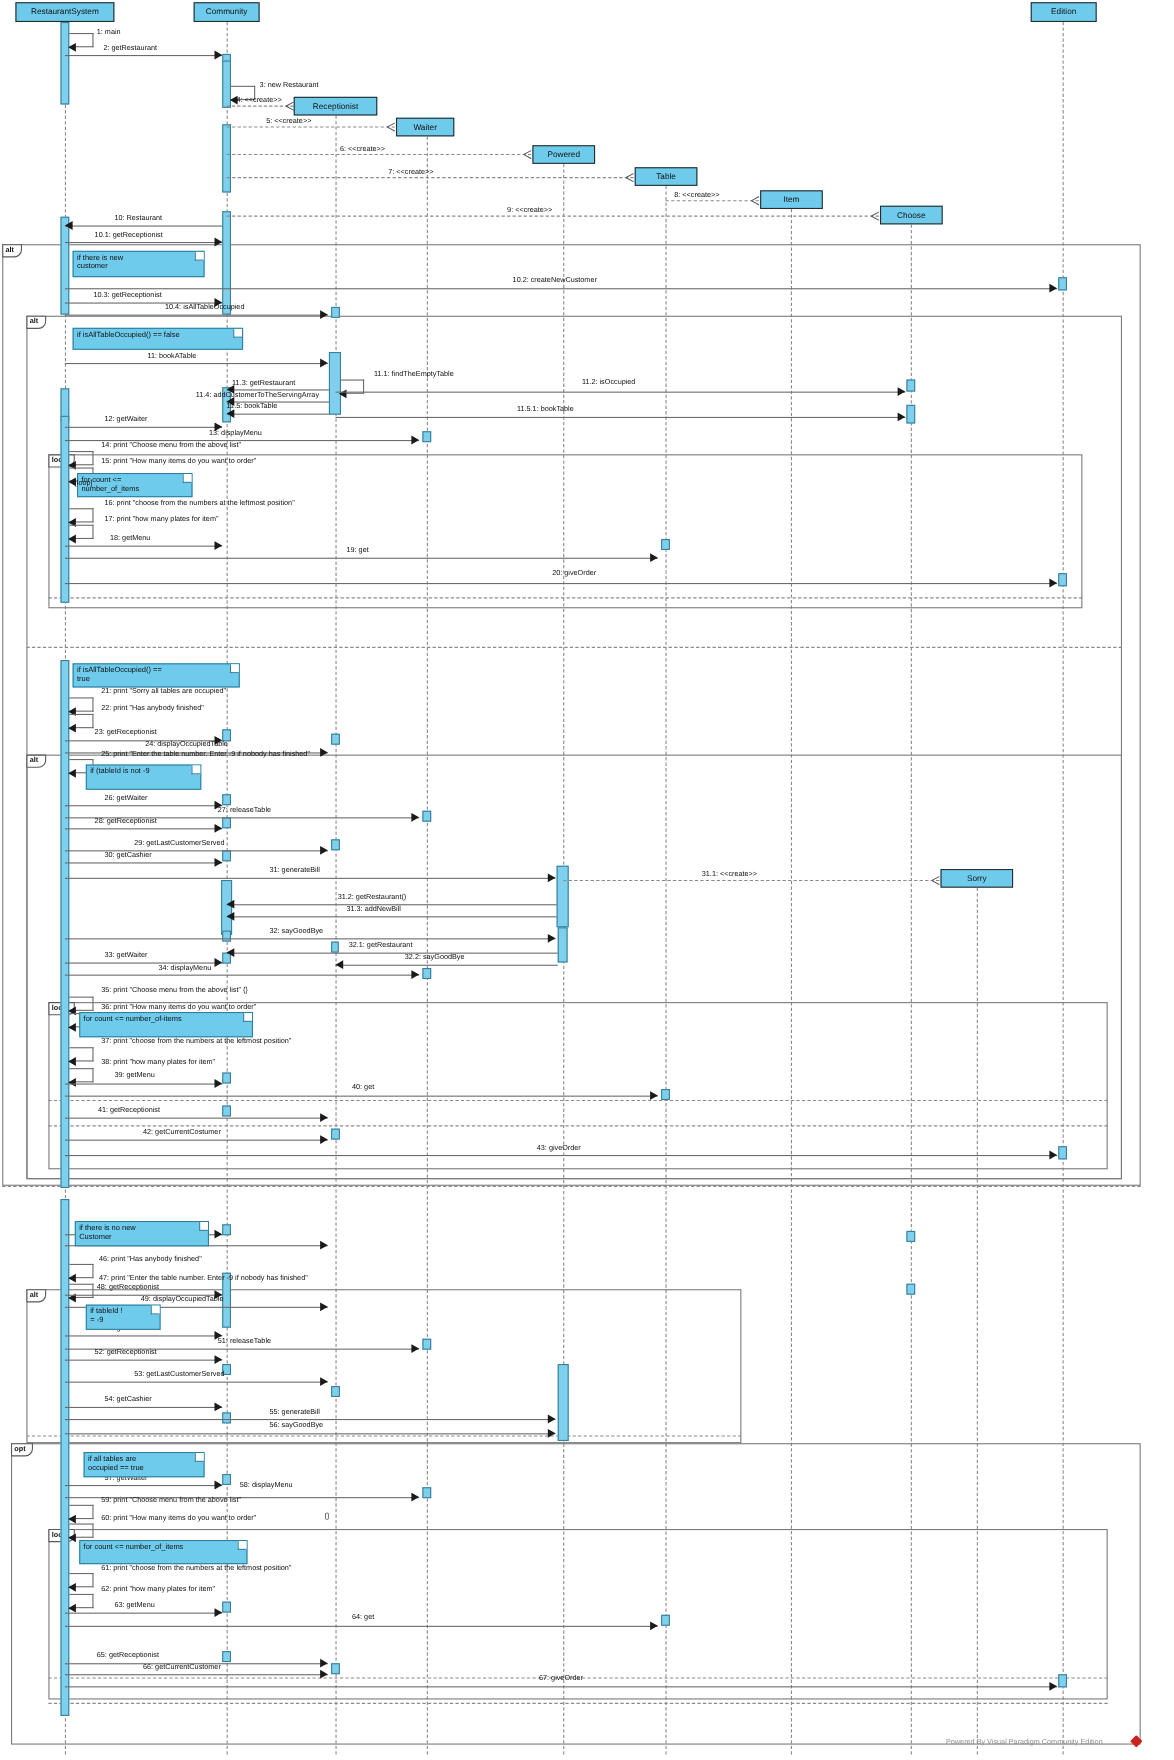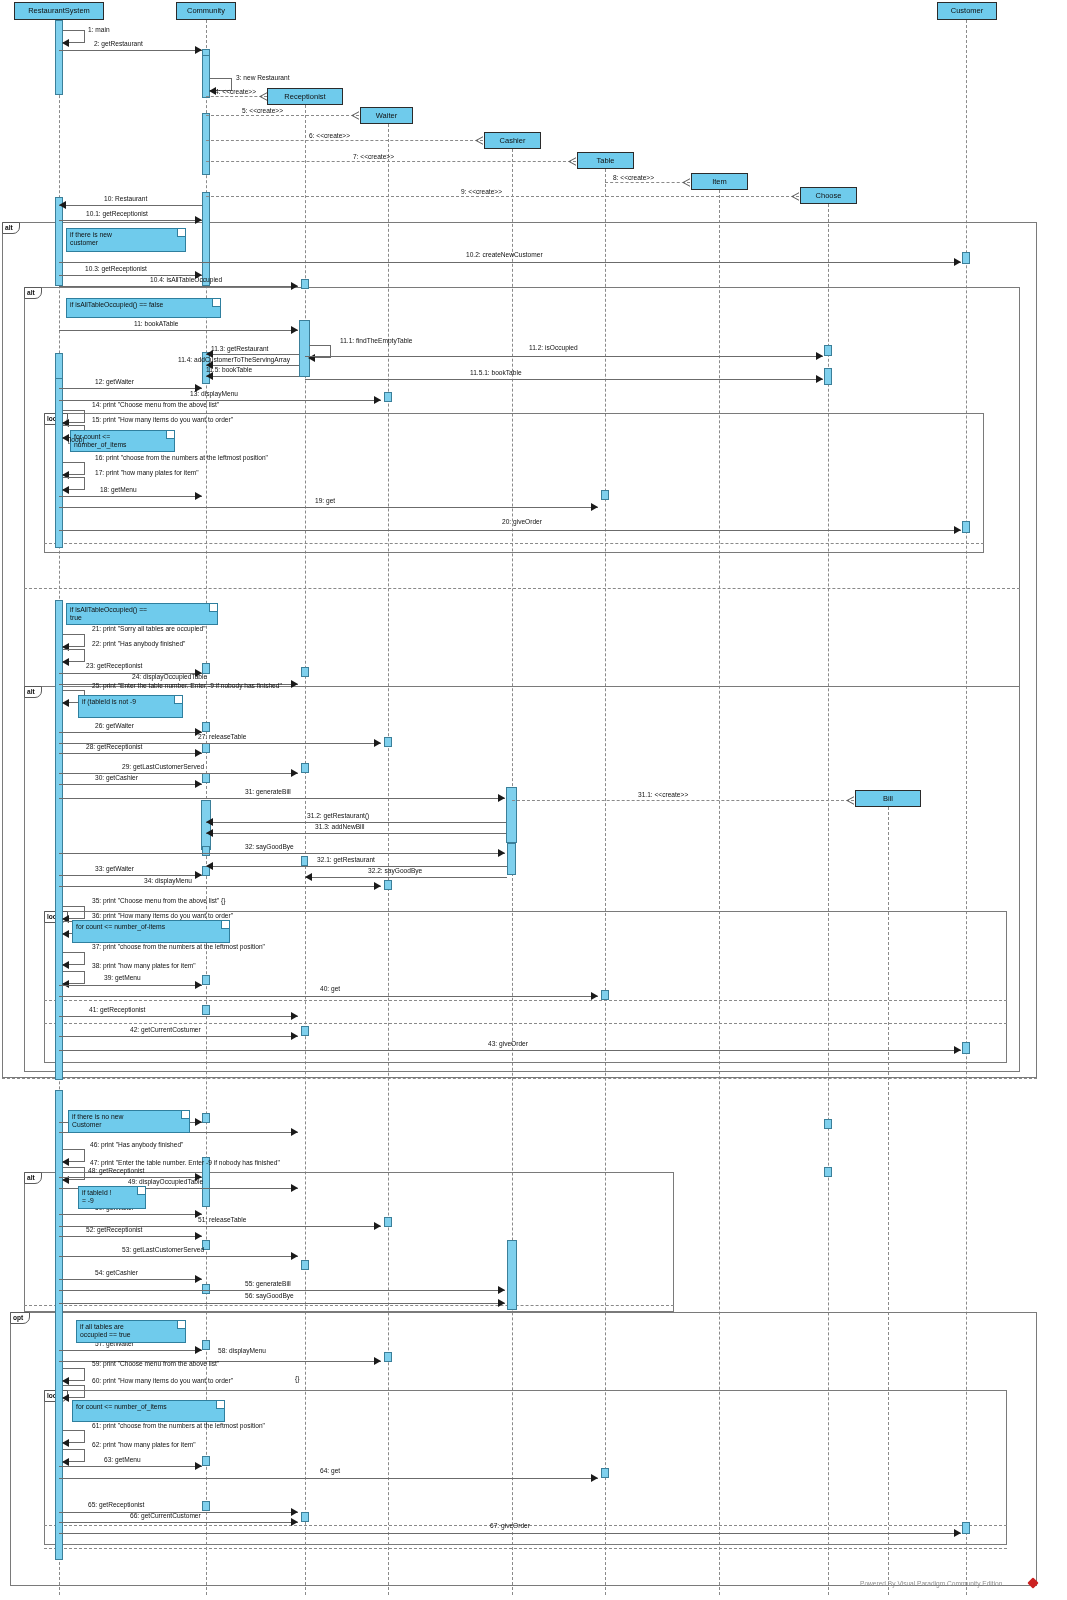--- a/index.html
+++ b/index.html
@@ -397,24 +397,24 @@
 Customer<div class="fold"></div></div>
     <div class="note" style="left: 78px; top: 1186px; width: 68px; height: 23px;">if tableId !
 = -9<div class="fold"></div></div>
     <div class="note" style="left: 76px; top: 1320px; width: 110px; height: 23px;">if all tables are
 occupied == true<div class="fold"></div></div>
     <div class="note" style="left: 72px; top: 1400px; width: 153px; height: 22px;">for count &lt;= number_of_items<div class="fold"></div></div>
     <div class="head" style="left: 14px; top: 2px; width: 90px; height: 18px;">RestaurantSystem</div>
     <div class="head" style="left: 176px; top: 2px; width: 60px; height: 18px;">Community</div>
     <div class="head" style="left: 267px; top: 88px; width: 76px; height: 17px; text-align: right;">Receptionist</div>
     <div class="head" style="left: 360px; top: 107px; width: 53px; height: 17px;">Waiter</div>
-    <div class="head" style="left: 484px; top: 132px; width: 57px; height: 17px;">Cashier</div>
+    <div class="head" style="left: 484px; top: 132px; width: 57px; height: 17px;">Powered</div>
     <div class="head" style="left: 577px; top: 152px; width: 57px; height: 17px;">Table</div>
     <div class="head" style="left: 691px; top: 173px; width: 57px; height: 17px;">Item</div>
     <div class="head" style="left: 800px; top: 187px; width: 57px; height: 17px;">Choose</div>
-    <div class="head" style="left: 855px; top: 790px; width: 66px; height: 17px;">Bill</div>
-    <div class="head" style="left: 937px; top: 2px; width: 60px; height: 18px;">Customer</div>
+    <div class="head" style="left: 855px; top: 790px; width: 66px; height: 17px;">Sorry</div>
+    <div class="head" style="left: 937px; top: 2px; width: 60px; height: 18px;">Edition</div>
     <div class="mlabel" style="left: 68px; top: 436px;">[loop]</div>
     <div class="mlabel" style="left: 295px; top: 1375px;">{}</div>
   </div>
 
 <div class="footer" style="left:860px;top:1580px;">Powered By Visual Paradigm Community Edition</div>
 <div class="vpgem" style="left:1029px;top:1579px;"></div>
 
 </body></html>

